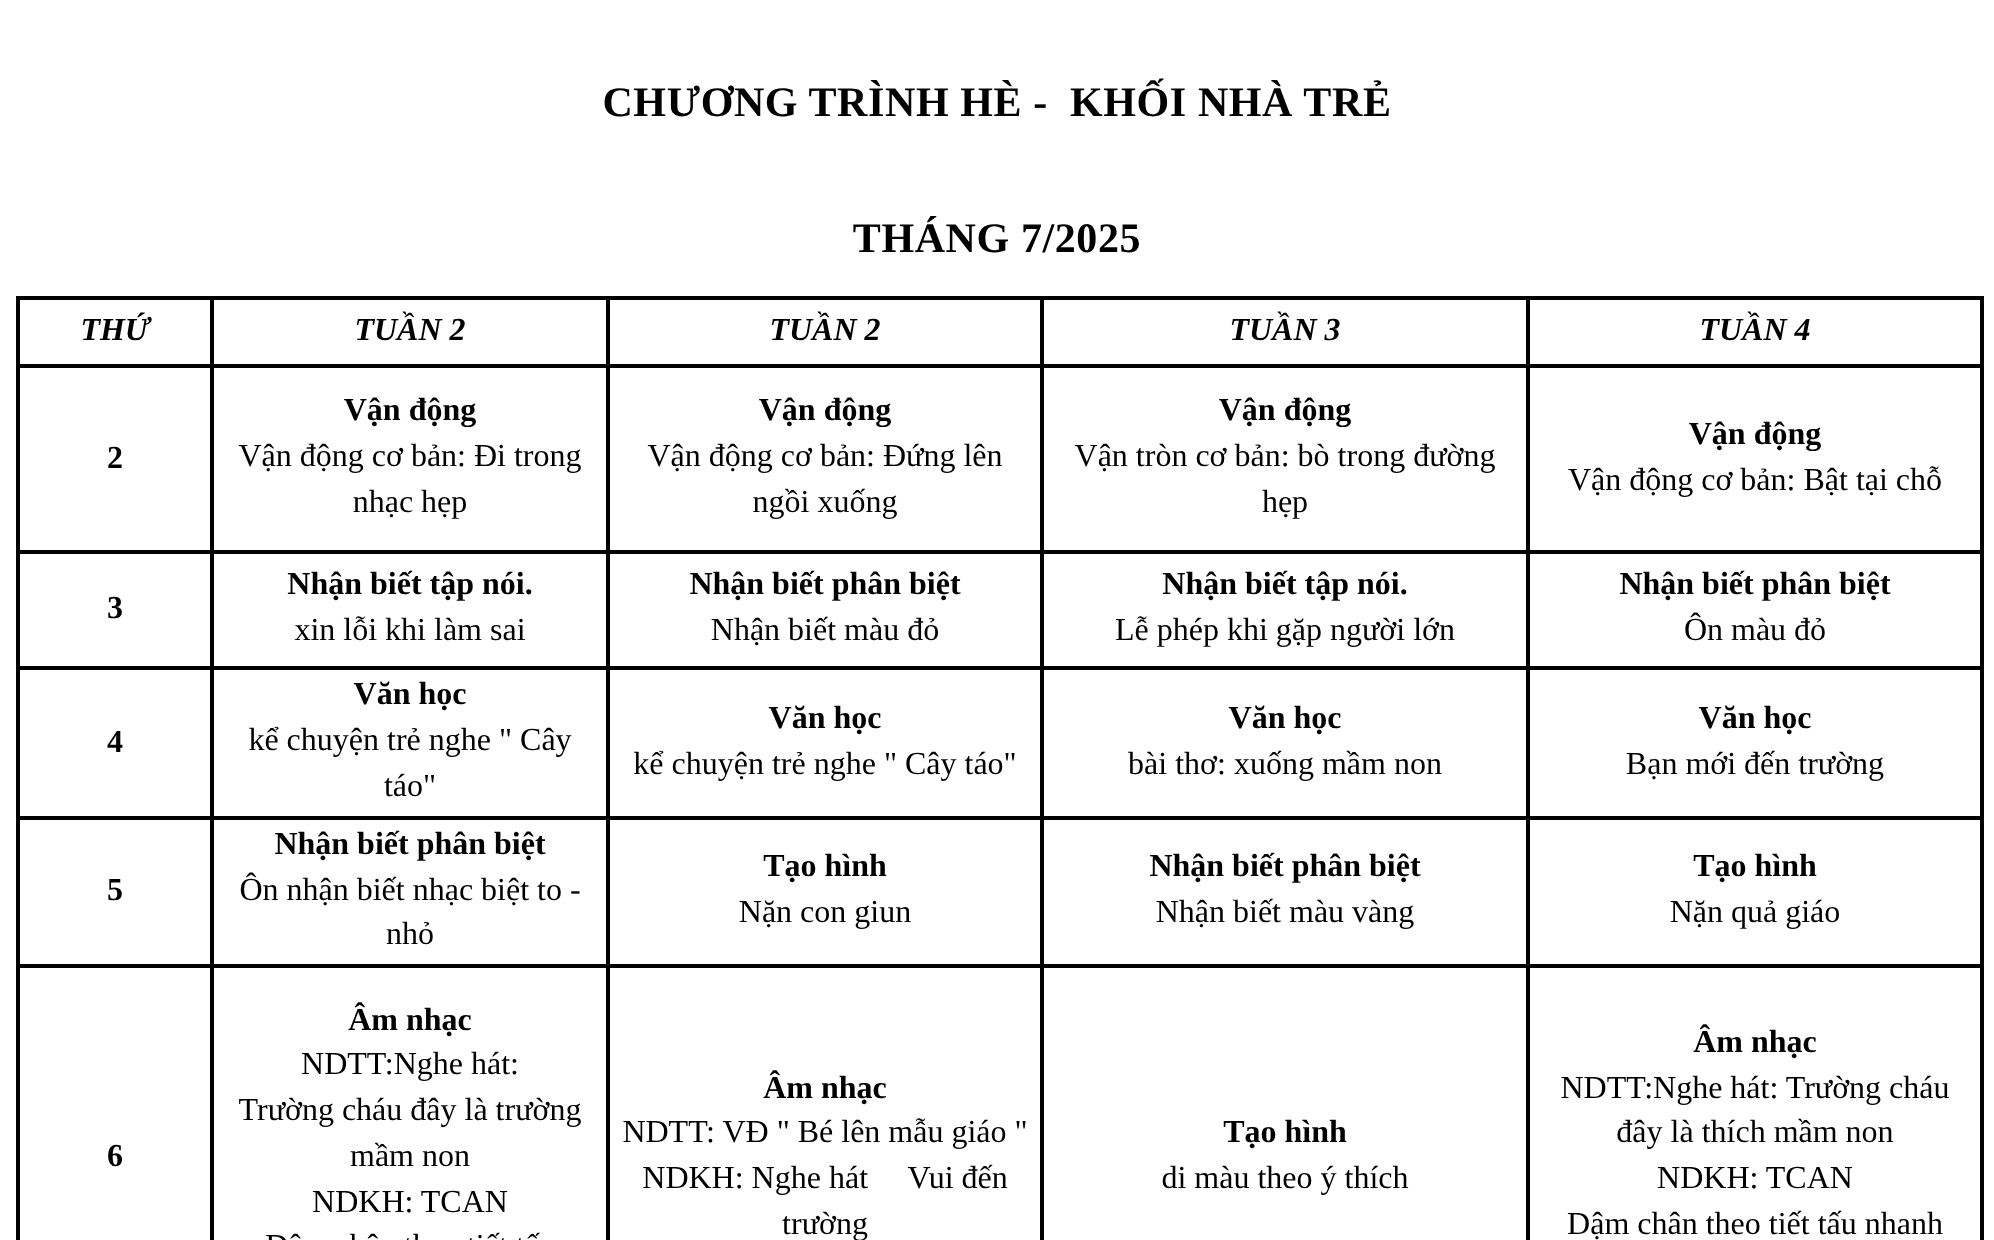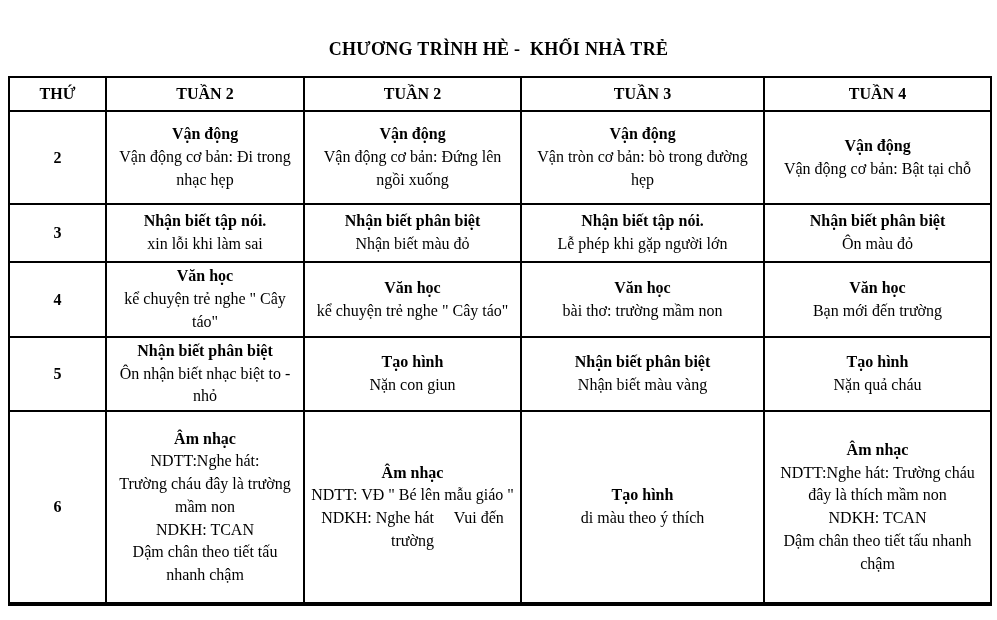--- a/index.html
+++ b/index.html
@@ -7,41 +7,41 @@
     margin: 0; padding: 0;
     background: #ffffff;
     color: #000000;
     width: 997px;
     font-family: "Liberation Serif", serif;
   }
   .page { width: 997px; height: 620px; overflow: hidden; }
   .title-block { text-align: center; margin-top: 6px; }
   .title-line {
     font-weight: bold;
-    font-size: 18px;
+    font-size: 21px;
     line-height: 1.5;
     letter-spacing: 0.3px;
     white-space: pre-wrap;
     margin-top: 36px;
   }
   table.schedule {
     border-collapse: collapse;
     table-layout: fixed;
     width: 982px;
     margin: 13px 0 0 8px;
     border-bottom: 4px solid #000;
   }
   th, td {
     border: 2px solid #000;
     padding: 2px 6px;
     text-align: center;
     vertical-align: middle;
     overflow: hidden;
   }
-  thead tr { height: 34px; }
+  thead tr { height: 34px; font-style: italic; }
   tbody tr.r-2 { height: 93px; }
   tbody tr.r-3 { height: 58px; }
   tbody tr.r-4 { height: 75px; }
   tbody tr.r-5 { height: 72px; }
   tbody tr.r-6 { height: 193px; }
   th.col-header { font-size: 16px; font-weight: bold; }
   td.day-cell { font-size: 16px; font-weight: bold; }
   .subject-heading {
     font-size: 16px;
     font-weight: bold;
@@ -53,20 +53,21 @@
     white-space: pre-wrap;
   }
 </style>
 </head>
 <body>
 
 <div class="page">
 
   <div class="title-block">
     <div class="title-line">CHƯƠNG TRÌNH HÈ -  KHỐI NHÀ TRẺ</div>
+    <div class="title-line">THÁNG 7/2025</div>
   </div>
 
   <table class="schedule">
     <colgroup>
       <col style="width:97px">
       <col style="width:198px">
       <col style="width:217px">
       <col style="width:243px">
       <col style="width:227px">
     </colgroup>
@@ -123,21 +124,21 @@
         <td>
           <div class="subject-heading">Văn học</div>
           <div class="lesson-detail">kể chuyện trẻ nghe " Cây táo"</div>
         </td>
         <td>
           <div class="subject-heading">Văn học</div>
           <div class="lesson-detail">kể chuyện trẻ nghe " Cây táo"</div>
         </td>
         <td>
           <div class="subject-heading">Văn học</div>
-          <div class="lesson-detail">bài thơ: trường mầm non</div>
+          <div class="lesson-detail">bài thơ: xuống mầm non</div>
         </td>
         <td>
           <div class="subject-heading">Văn học</div>
           <div class="lesson-detail">Bạn mới đến trường</div>
         </td>
       </tr>
       <tr class="r-5">
         <td class="day-cell">5</td>
         <td>
           <div class="subject-heading">Nhận biết phân biệt</div>
@@ -146,21 +147,21 @@
         <td>
           <div class="subject-heading">Tạo hình</div>
           <div class="lesson-detail">Nặn con giun</div>
         </td>
         <td>
           <div class="subject-heading">Nhận biết phân biệt</div>
           <div class="lesson-detail">Nhận biết màu vàng</div>
         </td>
         <td>
           <div class="subject-heading">Tạo hình</div>
-          <div class="lesson-detail">Nặn quả cháu</div>
+          <div class="lesson-detail">Nặn quả giáo</div>
         </td>
       </tr>
       <tr class="r-6">
         <td class="day-cell">6</td>
         <td>
           <div class="subject-heading">Âm nhạc</div>
           <div class="lesson-detail">NDTT:Nghe hát:
 Trường cháu đây là trường mầm non
 NDKH: TCAN
 Dậm chân theo tiết tấu nhanh chậm</div>

